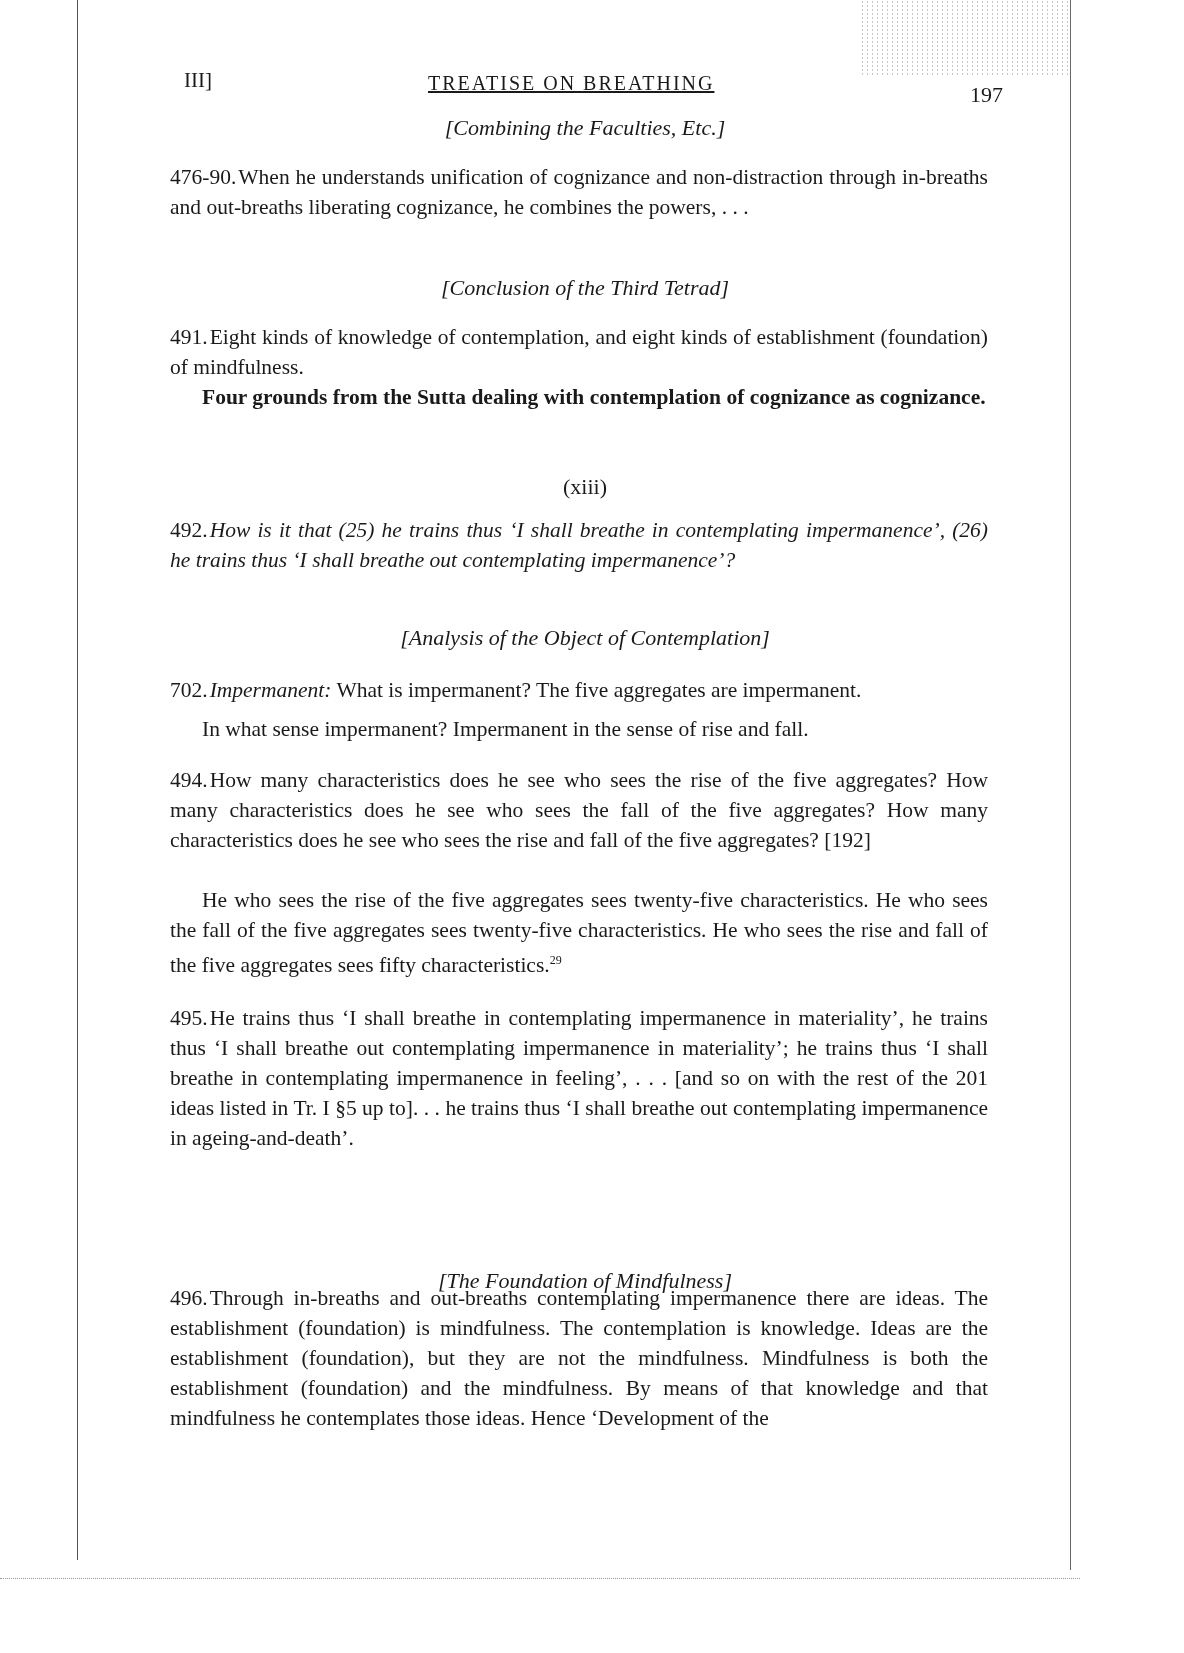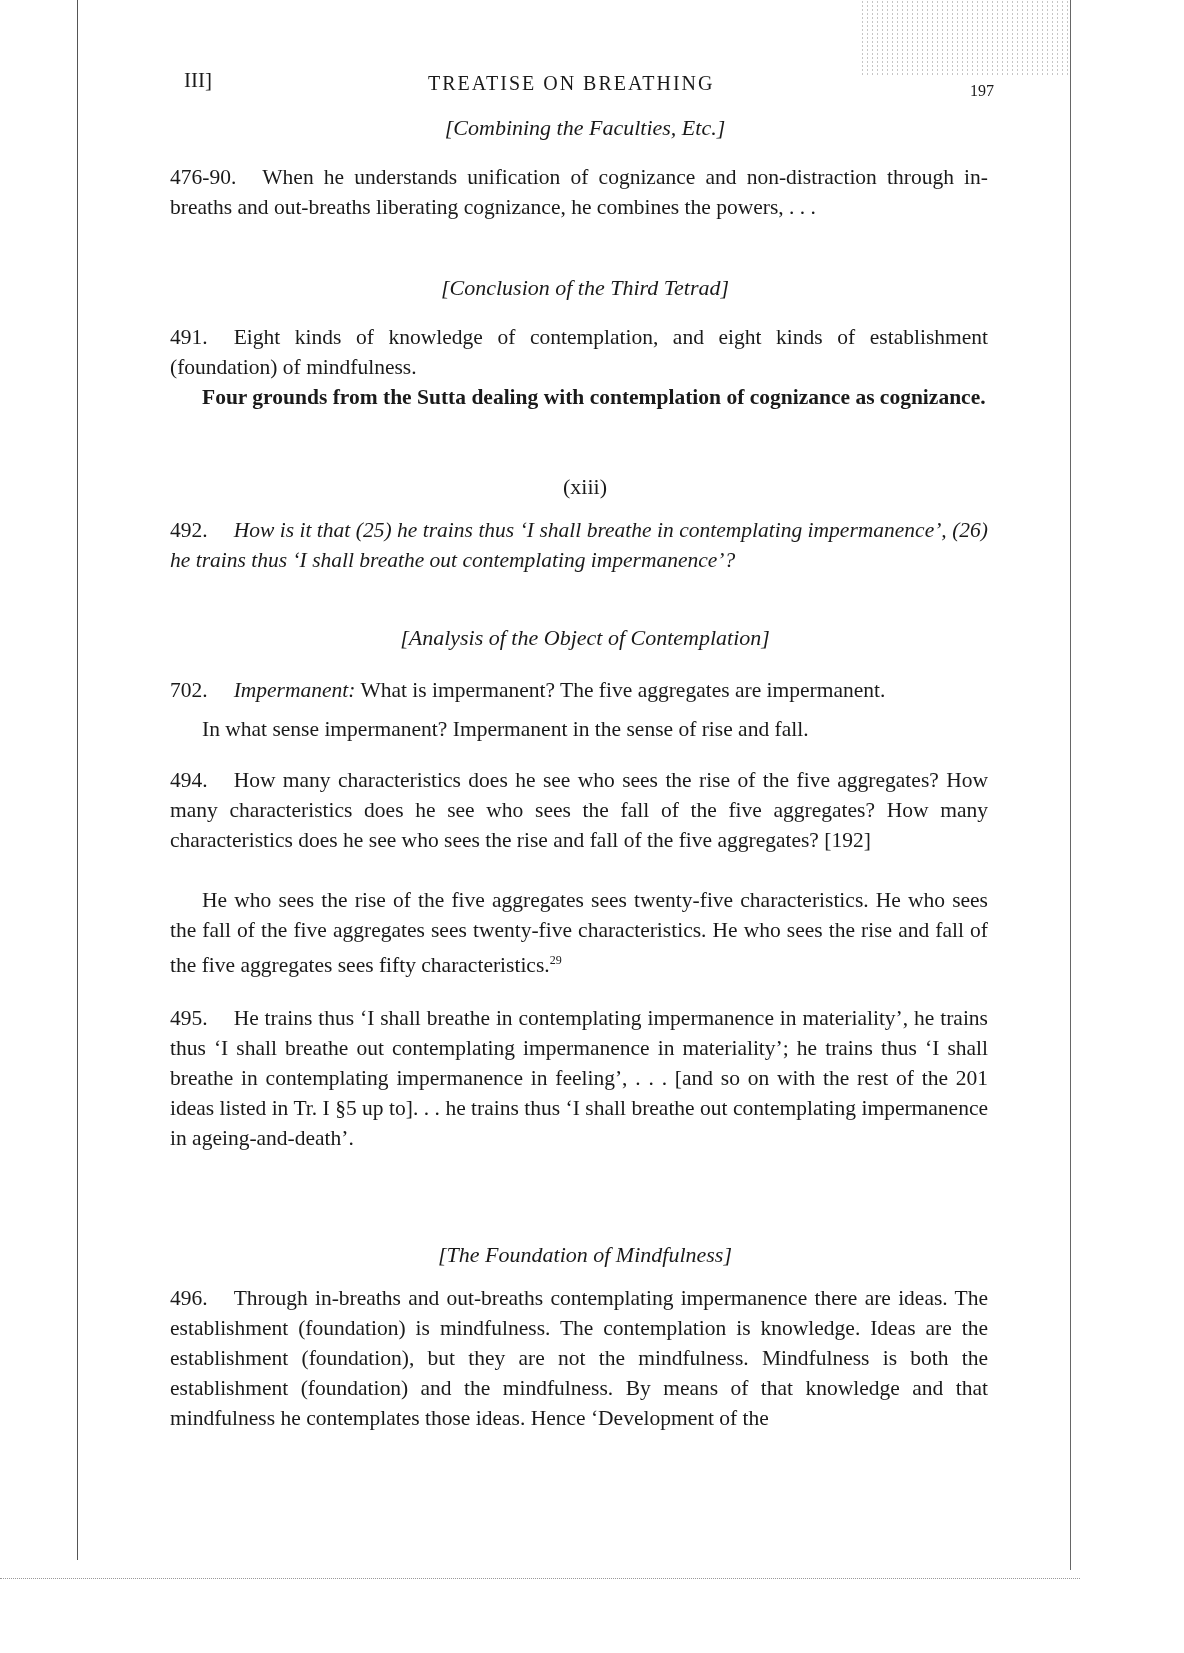--- a/index.html
+++ b/index.html
@@ -67,26 +67,27 @@
       left: 6px;
       top: 0;
       font-size: 21px;
     }
     .rh-title {
       position: absolute;
       left: 250px;
       top: 4px;
       font-size: 20px;
       letter-spacing: 2px;
+      text-decoration: underline;
     }
     .rh-page {
       position: absolute;
       left: 792px;
       top: 14px;
-      font-size: 16px;
+      font-size: 22px;
     }
     .heading {
       position: absolute;
       left: 0;
       width: 830px;
       text-align: center;
       font-style: italic;
       font-size: 22px;
     }
     .section-num {
@@ -99,21 +100,21 @@
     .para {
       position: absolute;
       left: 0;
       width: 818px;
       font-size: 21.5px;
       line-height: 30px;
       text-align: justify;
       margin: 0;
     }
     .para.indent { text-indent: 32px; }
-    .para .num { margin-right: 26px; }
+    .para .num { margin-right: 2px; }
     .para em { font-style: italic; }
     sup { font-size: 12px; }
   </style>
 </head>
 <body>
 
 <div class="scan-noise"></div>
 <div class="scan-border-left"></div>
 <div class="scan-border-right"></div>
 <div class="scan-bottom-dots"></div>
@@ -159,19 +160,19 @@
   </p>
 
   <p class="para indent" style="top:885px;">
     <span>He who sees the rise of the five aggregates sees twenty-five characteristics. He who sees the fall of the five aggregates sees twenty-five characteristics. He who sees the rise and fall of the five aggregates sees fifty characteristics.</span><sup>29</sup>
   </p>
 
   <p class="para" style="top:1003px;">
     <span class="num">495.</span><span>He trains thus ‘I shall breathe in contemplating impermanence in materiality’, he trains thus ‘I shall breathe out contemplating impermanence in materiality’; he trains thus ‘I shall breathe in contemplating impermanence in feeling’, . . . [and so on with the rest of the 201 ideas listed in Tr. I §5 up to]. . . he trains thus ‘I shall breathe out contemplating impermanence in ageing-and-death’.</span>
   </p>
 
-  <div class="heading" style="top:1242px;">[The Foundation of Mindfulness]</div>
+  <div class="heading" style="top:1268px;">[The Foundation of Mindfulness]</div>
 
   <p class="para" style="top:1283px;">
     <span class="num">496.</span><span>Through in-breaths and out-breaths contemplating impermanence there are ideas. The establishment (foundation) is mindfulness. The contemplation is knowledge. Ideas are the establishment (foundation), but they are not the mindfulness. Mindfulness is both the establishment (foundation) and the mindfulness. By means of that knowledge and that mindfulness he contemplates those ideas. Hence ‘Development of the</span>
   </p>
 
 </div>
 
 </body></html>

